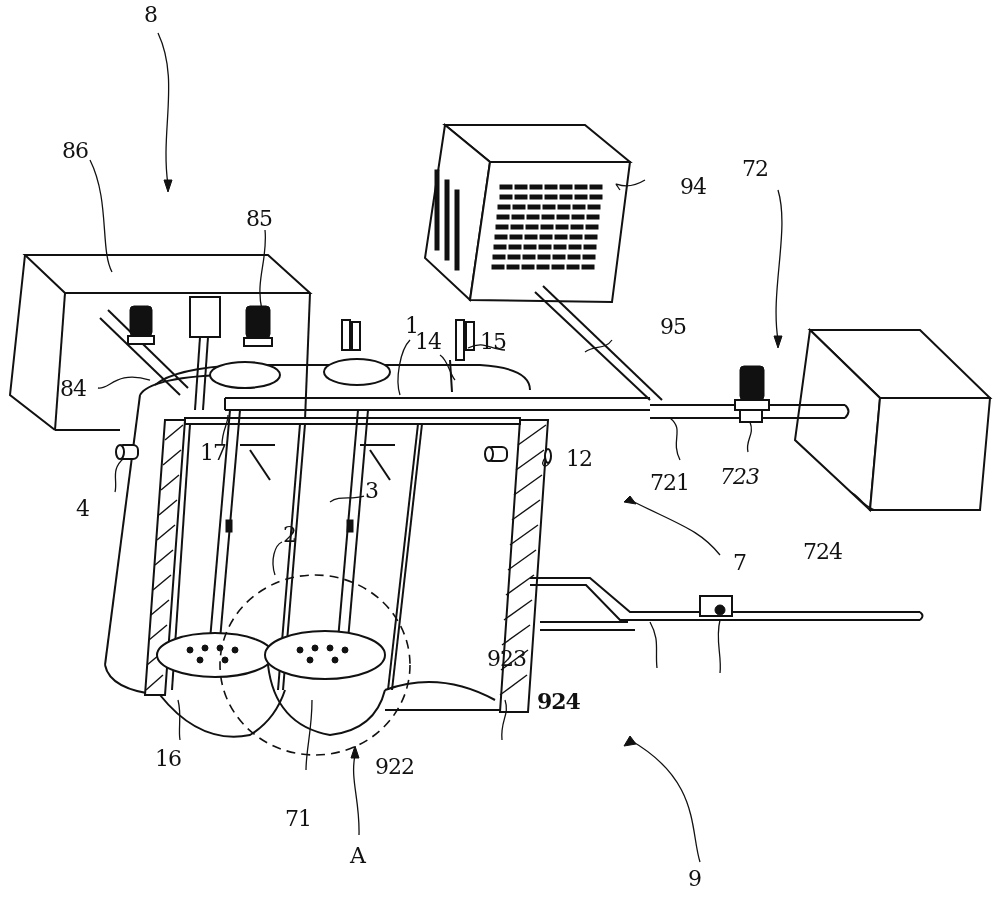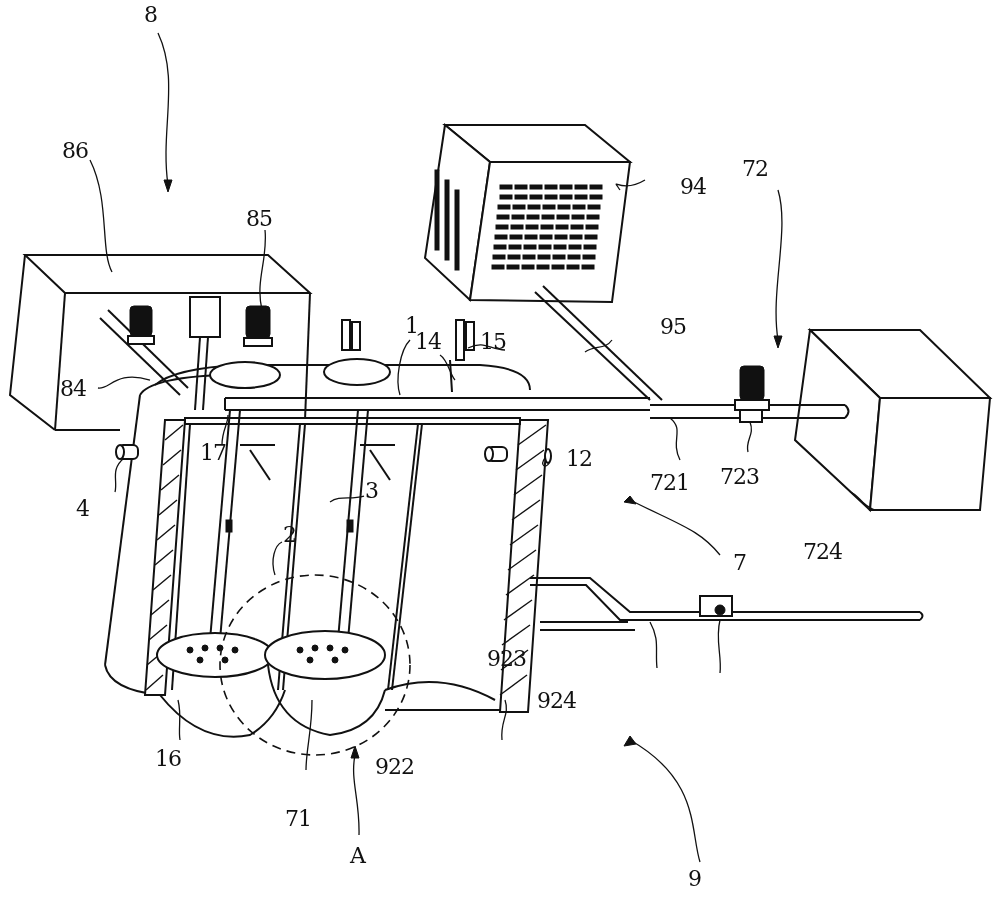--- a/index.html
+++ b/index.html
@@ -305,23 +305,23 @@
 <div class="lbl" style="left:480px;top:331px;">15</div>
 <div class="lbl" style="left:200px;top:442px;">17</div>
 <div class="lbl" style="left:76px;top:498px;">4</div>
 <div class="lbl" style="left:566px;top:448px;">12</div>
 <div class="lbl" style="left:283px;top:524px;">2</div>
 <div class="lbl" style="left:365px;top:480px;">3</div>
 <div class="lbl" style="left:680px;top:176px;">94</div>
 <div class="lbl" style="left:660px;top:316px;">95</div>
 <div class="lbl" style="left:742px;top:158px;">72</div>
 <div class="lbl" style="left:650px;top:472px;">721</div>
-<div class="lbl" style="left:720px;top:466px;">723</div>
+<div class="lbl" style="left:720px;top:466px;font-style:italic;">723</div>
 <div class="lbl" style="left:803px;top:504px;margin-top:37px;">724</div>
 <div class="lbl" style="left:733px;top:552px;">7</div>
 <div class="lbl" style="left:155px;top:748px;">16</div>
 <div class="lbl" style="left:285px;top:808px;">71</div>
 <div class="lbl" style="left:350px;top:845px;">A</div>
 <div class="lbl" style="left:375px;top:756px;">922</div>
 <div class="lbl" style="left:487px;top:648px;">923</div>
-<div class="lbl" style="left:537px;top:690px;">924</div>
+<div class="lbl" style="left:537px;top:690px;font-weight:bold;">924</div>
 <div class="lbl" style="left:688px;top:868px;">9</div>
 </div>
 
 </body></html>

